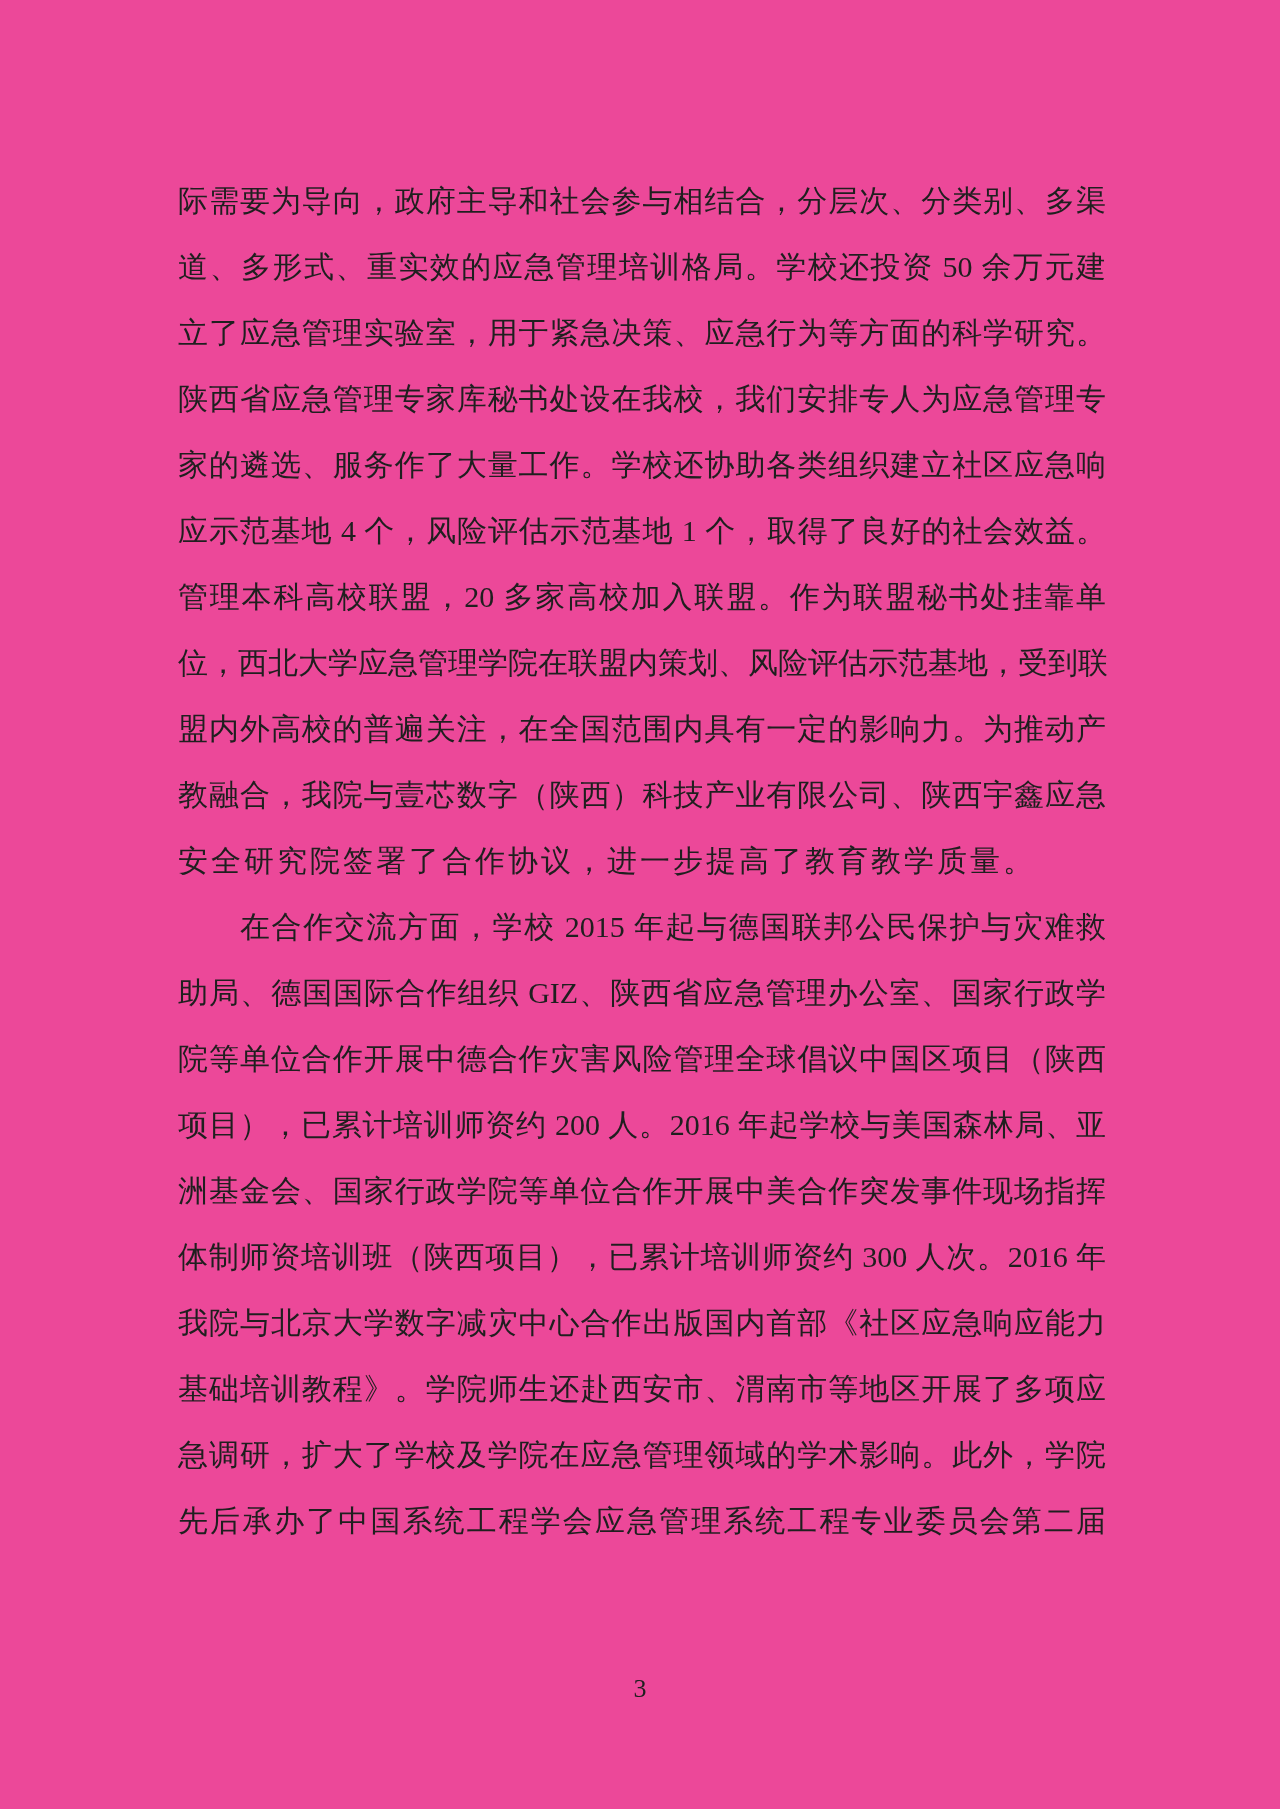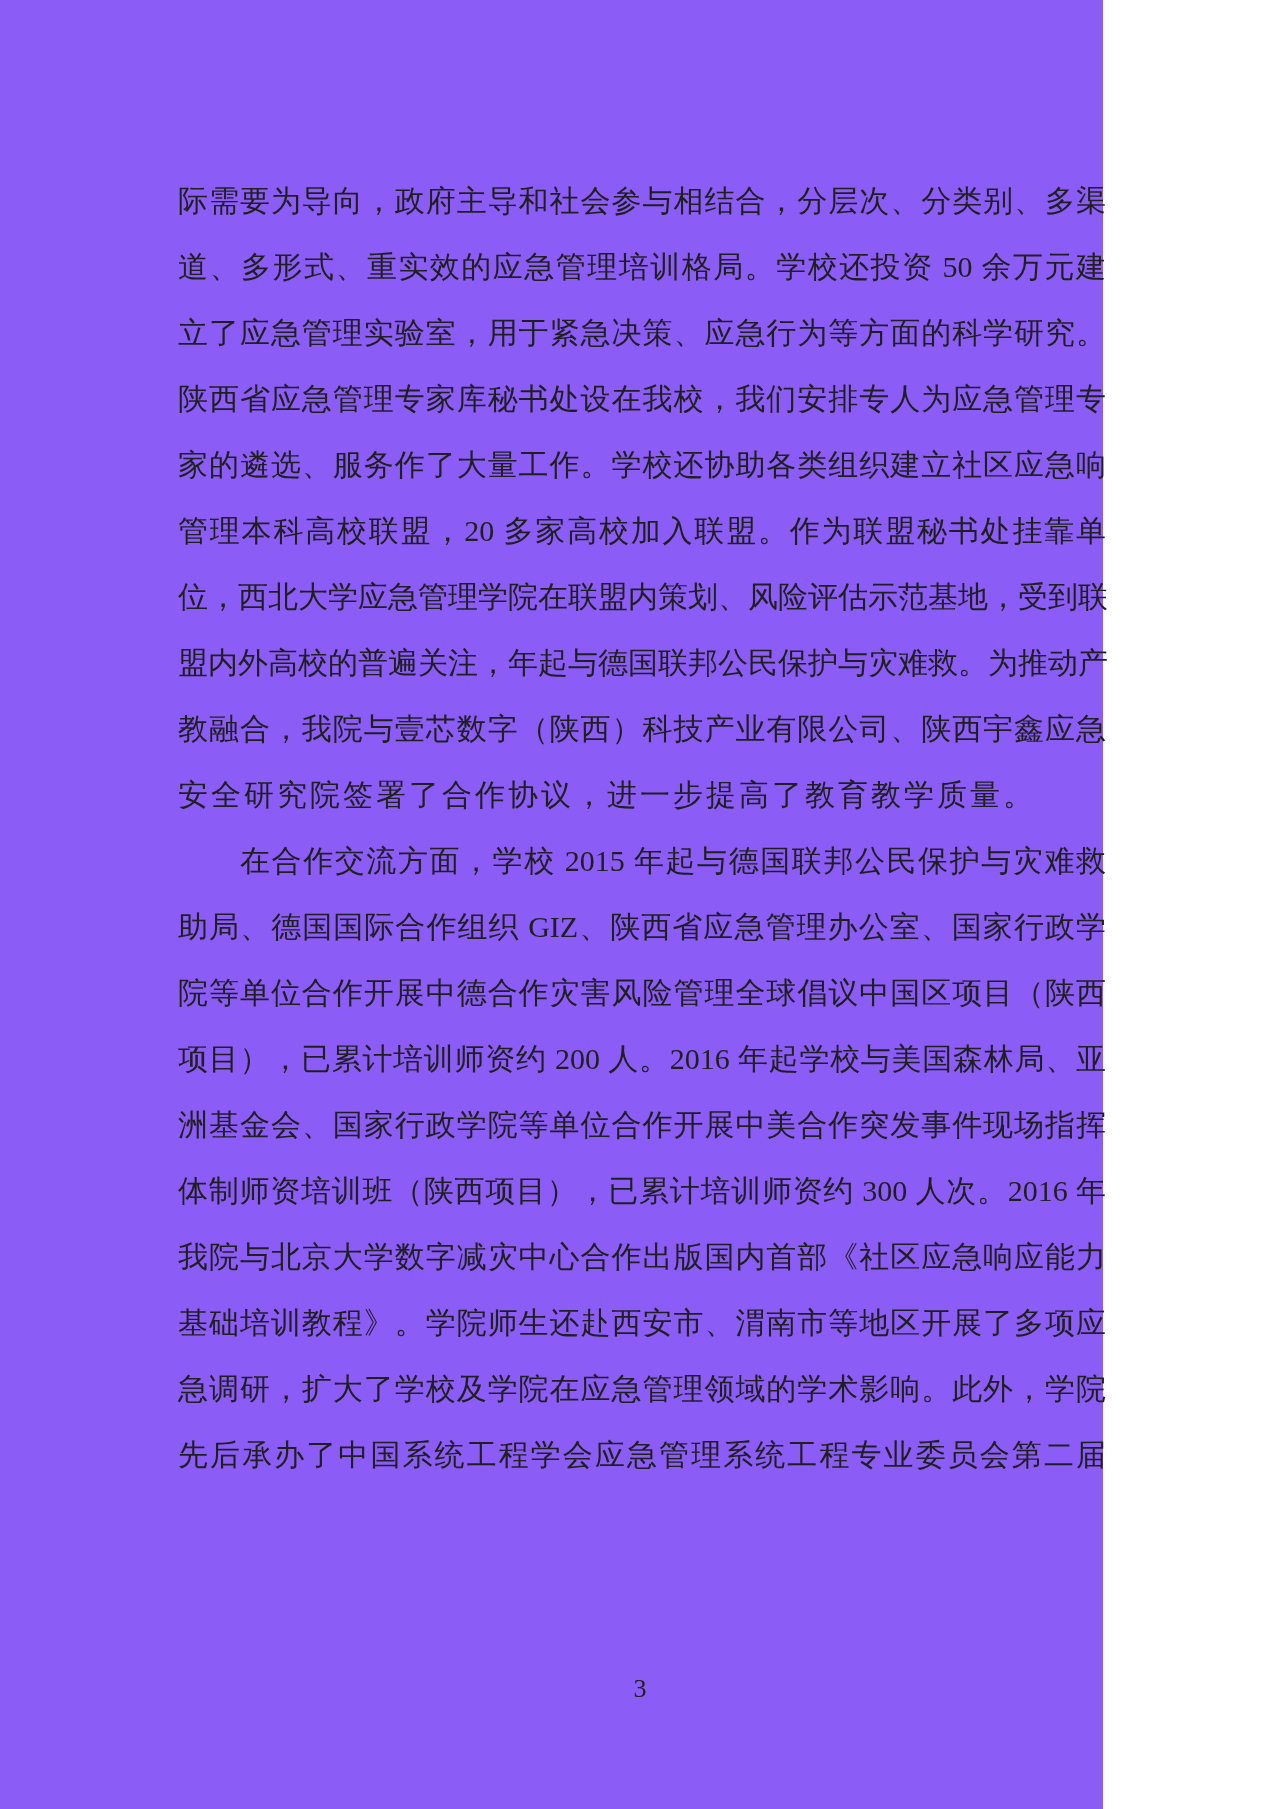--- a/index.html
+++ b/index.html
@@ -11,23 +11,23 @@
     width: 1280px;
     height: 1809px;
     position: relative;
     overflow: hidden;
     font-family: "Liberation Serif", "DejaVu Serif", serif;
     color: #1f1f1f;
   }
   .page {
     position: absolute;
     left: 0; top: 0;
-    width: 1103px;
+    width: 1280px;
     height: 1809px;
-    background: #8b5cf6;
+    background: #ec4899;
   }
   .text-block {
     position: absolute;
     left: 178px;
     top: 168px;
     width: 928px;
   }
   .line {
     font-size: 30px;
     line-height: 66px;
@@ -64,23 +64,24 @@
 
 <div class="page">
   <div class="text-block">
 
     <div>
       <div class="line">际需要为导向，政府主导和社会参与相结合，分层次、分类别、多渠</div>
       <div class="line">道、多形式、重实效的应急管理培训格局。学校还投资 50 余万元建</div>
       <div class="line">立了应急管理实验室，用于紧急决策、应急行为等方面的科学研究。</div>
       <div class="line">陕西省应急管理专家库秘书处设在我校，我们安排专人为应急管理专</div>
       <div class="line">家的遴选、服务作了大量工作。学校还协助各类组织建立社区应急响</div>
+      <div class="line">应示范基地 4 个，风险评估示范基地 1 个，取得了良好的社会效益。</div>
       <div class="line">管理本科高校联盟，20 多家高校加入联盟。作为联盟秘书处挂靠单</div>
       <div class="line">位，西北大学应急管理学院在联盟内策划、风险评估示范基地，受到联</div>
-      <div class="line">盟内外高校的普遍关注，年起与德国联邦公民保护与灾难救。为推动产</div>
+      <div class="line">盟内外高校的普遍关注，在全国范围内具有一定的影响力。为推动产</div>
       <div class="line">教融合，我院与壹芯数字（陕西）科技产业有限公司、陕西宇鑫应急</div>
       <div class="line para-end">安全研究院签署了合作协议，进一步提高了教育教学质量。</div>
     </div>
 
     <div>
       <div class="line indent">在合作交流方面，学校 2015 年起与德国联邦公民保护与灾难救</div>
       <div class="line">助局、德国国际合作组织 GIZ、陕西省应急管理办公室、国家行政学</div>
       <div class="line">院等单位合作开展中德合作灾害风险管理全球倡议中国区项目（陕西</div>
       <div class="line">项目），已累计培训师资约 200 人。2016 年起学校与美国森林局、亚</div>
       <div class="line">洲基金会、国家行政学院等单位合作开展中美合作突发事件现场指挥</div>

